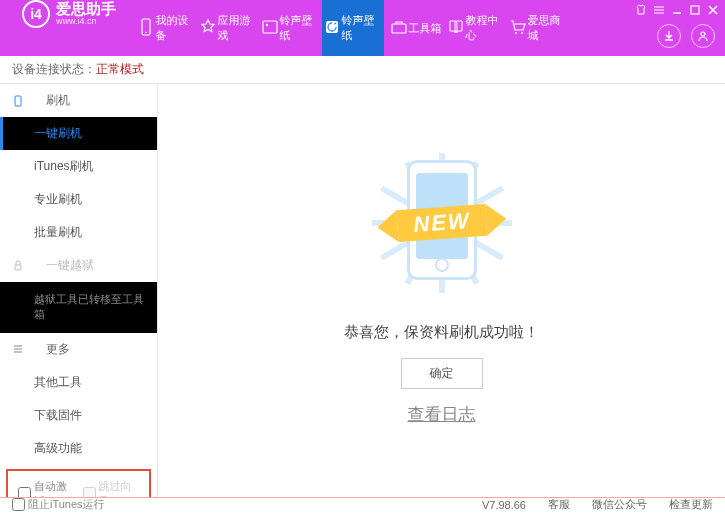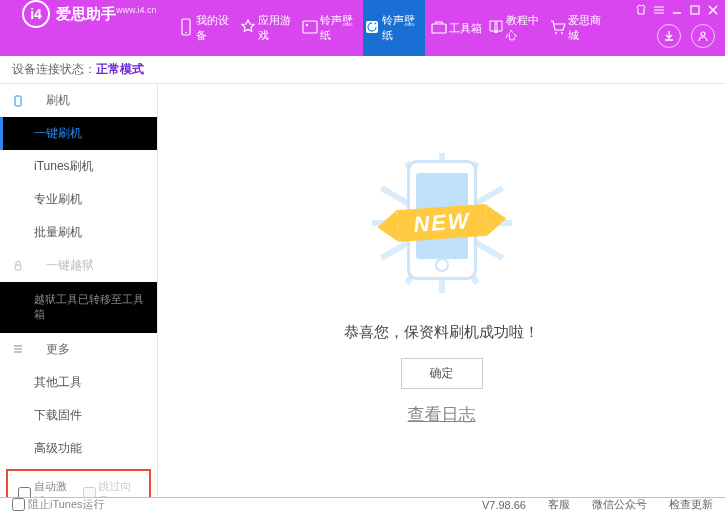--- a/index.html
+++ b/index.html
@@ -1,32 +1,32 @@
 <!DOCTYPE html>
 <html><head>
 <meta charset="utf-8">
 <style>
 *{margin:0;padding:0;box-sizing:border-box;font-family:"Microsoft YaHei",sans-serif}
 body{width:725px;height:527px;background:#fff;font-size:12px;color:#333;overflow:hidden}
 .header{height:56px;background:#d946ef;display:flex;align-items:flex-start;padding:0 22px;position:relative}
 .logo-area{display:flex;align-items:center;color:#fff;margin-right:20px}
 .logo-circle{width:28px;height:28px;border:2px solid #fff;border-radius:50%;display:flex;align-items:center;justify-content:center;font-weight:bold;font-size:14px;margin-right:6px}
-.logo-text{display:flex;flex-direction:row;line-height:1.1}
+.logo-text{display:flex;flex-direction:column;line-height:1.1}
 .logo-cn{font-size:15px;font-weight:bold}
 .logo-url{font-size:9px;opacity:.85}
 .nav{display:flex;height:100%}
 .nav-item{display:flex;flex-direction:row;align-items:center;justify-content:center;width:62px;height:100%;color:#fff;font-size:11px;cursor:pointer}
 .nav-item.active{background:#1a6fd4}
 .nav-icon{width:20px;height:20px;margin-bottom:3px;display:flex;align-items:center;justify-content:center}
 .window-controls{position:absolute;top:4px;right:6px;display:flex;gap:6px;color:#fff;font-size:11px;align-items:center}
 .wc-btn{cursor:pointer;display:inline-flex}
 .header-circles{position:absolute;right:10px;bottom:8px;display:flex;gap:10px}
 .hc{width:24px;height:24px;border:1.5px solid rgba(255,255,255,.7);border-radius:50%;display:flex;align-items:center;justify-content:center;color:#fff;cursor:pointer}
 .status-bar{height:28px;border-bottom:1px solid #e5e5e5;display:flex;align-items:center;padding:0 12px;font-size:12px;color:#666}
-.status-value{color:#6d28d9;font-weight:bold}
+.status-value{color:#b91c1c;font-weight:normal}
 .body{display:flex;height:413px}
 .sidebar{width:158px;border-right:1px solid #e5e5e5;overflow-y:auto;position:relative}
 .sb-section{padding:8px 12px;display:flex;align-items:center;color:#666;font-size:12px;gap:22px}
 .sb-item{padding:8px 12px 8px 34px;font-size:12px;color:#555;cursor:pointer}
 .sb-item.active{background:#000000;color:#2b8aec;border-left:3px solid #2b8aec;padding-left:31px}
 .sb-sub{padding:10px 12px 10px 34px;font-size:11px;color:#888;background:#000000;line-height:1.4}
 .checkbox-row{padding:8px 10px;display:flex;gap:8px;align-items:center;border:2px solid #e74c3c;margin:4px 6px}
 .cb{display:flex;align-items:center;gap:3px;font-size:11px;color:#888}
 .cb input{margin:0}
 .main{flex:1;display:flex;flex-direction:column;align-items:center;justify-content:center;position:relative}

